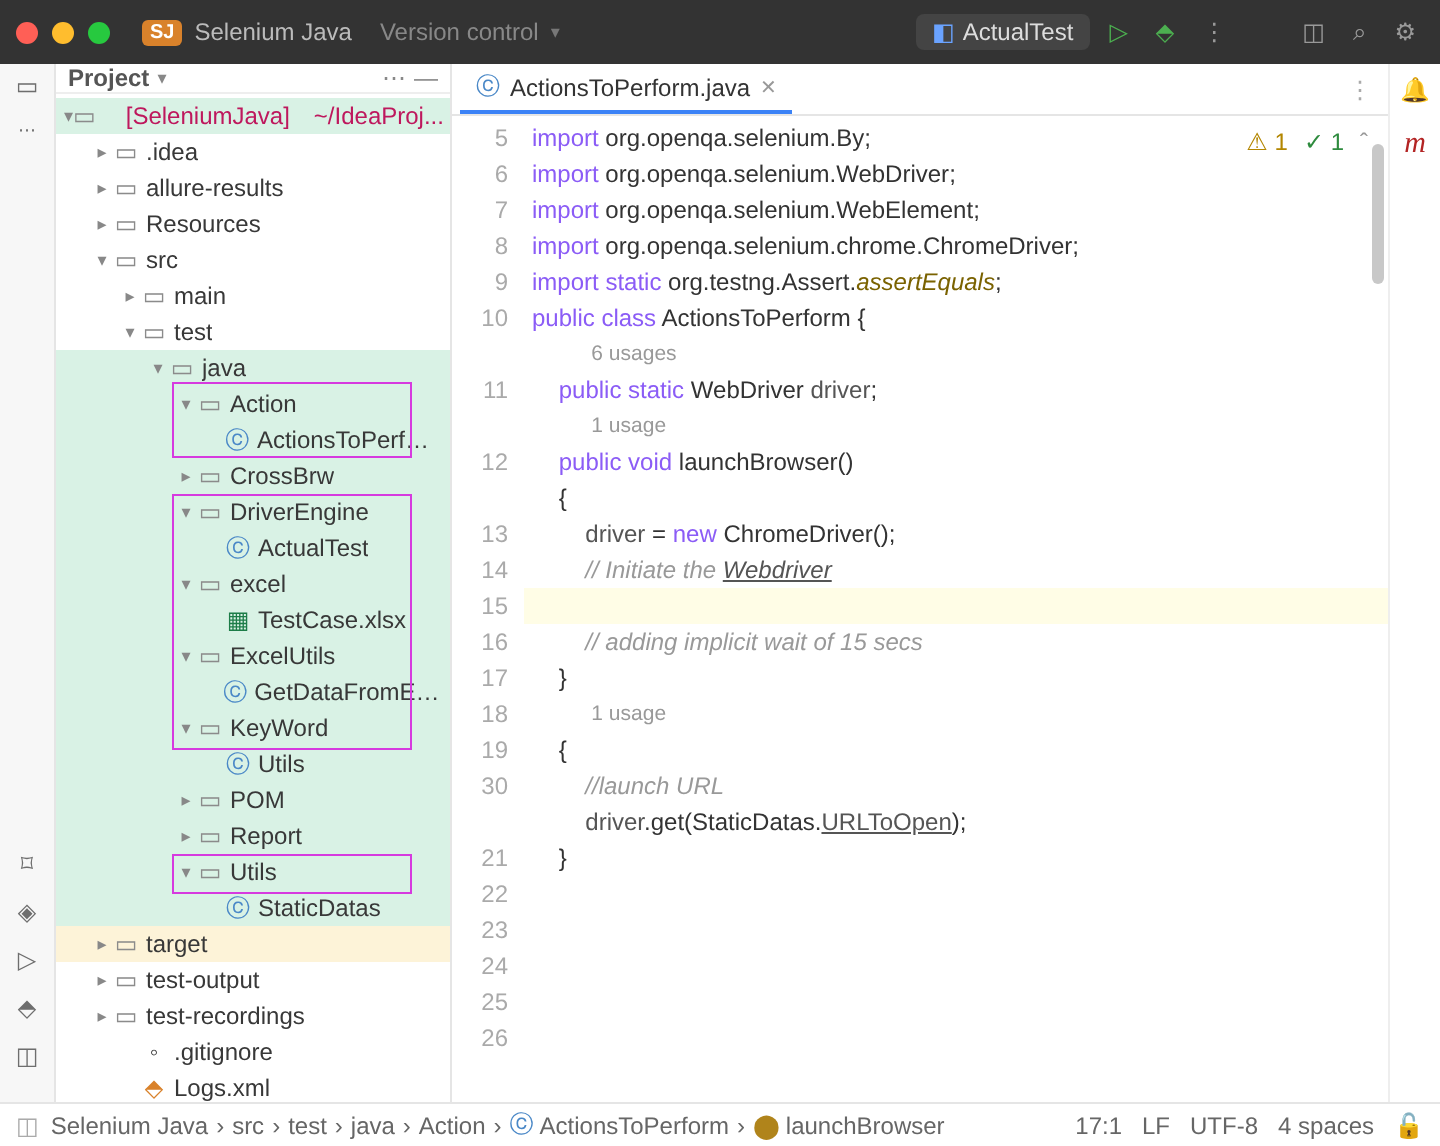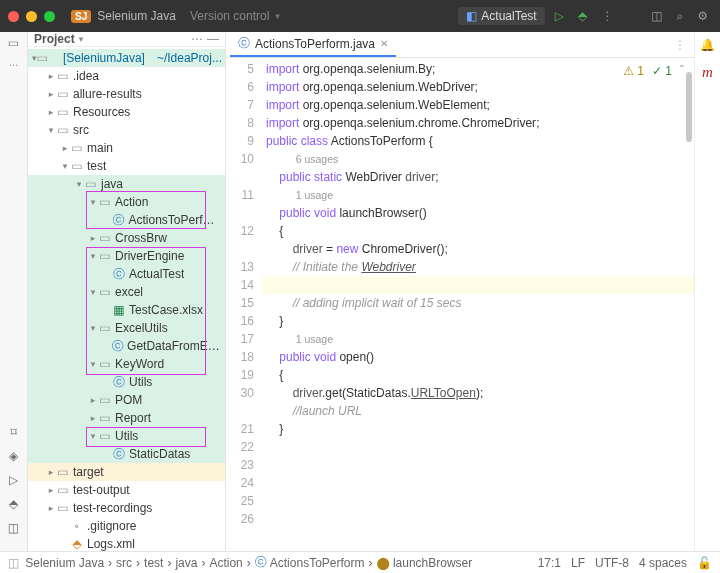--- a/index.html
+++ b/index.html
@@ -18,21 +18,21 @@
 .sidebar{width:198px;background:#fff;border-right:1px solid #e5e5e5;display:flex;flex-direction:column;overflow:hidden}
 .sb-header{height:24px;display:flex;align-items:center;padding:0 6px;gap:4px;border-bottom:1px solid #eee;color:#555}
 .sb-header .ttl{font-weight:600}
 .sb-header .fill{flex:1}
 .tree{flex:1;overflow-y:hidden;overflow-x:hidden;padding:2px 0;font-size:11.5px;color:#383838}
 .node{display:flex;align-items:center;height:18px;padding-right:4px;white-space:nowrap;overflow:hidden}
 .node .chev{width:10px;text-align:center;color:#888;font-size:9px}
 .node .icn{width:14px;text-align:center;margin-right:3px}
 .node .lbl{overflow:hidden;text-overflow:ellipsis}
 .node.hl{background:#d9f2e5}
-.node .muted{color:#0369a1;margin-left:12px}
+.node .muted{color:#be185d;margin-left:12px}
 .folder{color:#8b8b8b}
 .cls{color:#4a88c7}
 .xlsx{color:#1d7d48}
 .highlight-box{border:1.5px solid #d63adf;position:absolute;pointer-events:none}
 .treewrap{position:relative}
 .main{flex:1;display:flex;flex-direction:column;overflow:hidden}
 .tabs{height:26px;border-bottom:1px solid #e5e5e5;display:flex;align-items:stretch;padding-left:4px}
 .tab{display:flex;align-items:center;padding:0 8px;gap:5px;border-bottom:2px solid #3b82f6;background:#fff;color:#333}
 .tab .x{color:#999;font-size:10px}
 .editor{flex:1;display:flex;overflow:hidden;font-family:Menlo,Consolas,monospace;font-size:12px;line-height:18px;position:relative}
@@ -304,36 +304,36 @@
           <div class="gline">23</div>
           <div class="gline">24</div>
           <div class="gline">25</div>
           <div class="gline">26</div>
         </div>
       <div class="code" id="code">
           <div class="cline"><span class="kw">import</span> org.openqa.selenium.By;</div>
           <div class="cline"><span class="kw">import</span> org.openqa.selenium.<span class="typ">WebDriver</span>;</div>
           <div class="cline"><span class="kw">import</span> org.openqa.selenium.WebElement;</div>
           <div class="cline"><span class="kw">import</span> org.openqa.selenium.chrome.<span class="typ">ChromeDriver</span>;</div>
+          <div class="cline"><span class="kw">import</span> <span class="kw">static</span> org.testng.Assert.<span class="fn">assertEquals</span>;</div>
           <div class="cline"><span class="kw">public</span> <span class="kw">class</span> <span class="typ">ActionsToPerform</span> {</div>
           <div class="cline thin">    6 usages</div>
           <div class="cline">    <span class="kw">public</span> <span class="kw">static</span> <span class="typ">WebDriver</span> <span class="ital">driver</span>;</div>
           <div class="cline thin">    1 usage</div>
           <div class="cline">    <span class="kw">public</span> <span class="kw">void</span> launchBrowser()</div>
           <div class="cline">    {</div>
           <div class="cline">        <span class="ital">driver</span> = <span class="kw">new</span> <span class="typ">ChromeDriver</span>();</div>
           <div class="cline">        <span class="cmt">// Initiate the <span style="text-decoration:underline" class="ital">Webdriver</span></span></div>
           <div class="cline current"></div>
           <div class="cline">        <span class="cmt">// adding implicit wait of 15 secs</span></div>
           <div class="cline">    }</div>
           <div class="cline thin">    1 usage</div>
-          <div class="cline">    <span class="kw">public</span> <span class="kw">void</span> open()</div>
           <div class="cline">    {</div>
+          <div class="cline">        <span class="cmt">//launch URL</span></div>
           <div class="cline">        <span class="ital">driver</span>.get(<span class="typ">StaticDatas</span>.<span style="text-decoration:underline" class="ital">URLToOpen</span>);</div>
-          <div class="cline">        <span class="cmt">//launch URL</span></div>
           <div class="cline">    }</div>
           <div class="cline"></div>
         </div>
       <div class="scrollv">
           <div class="thumb"></div>
         </div>
     </div>
   </div>
 
   <div class="rrail">

